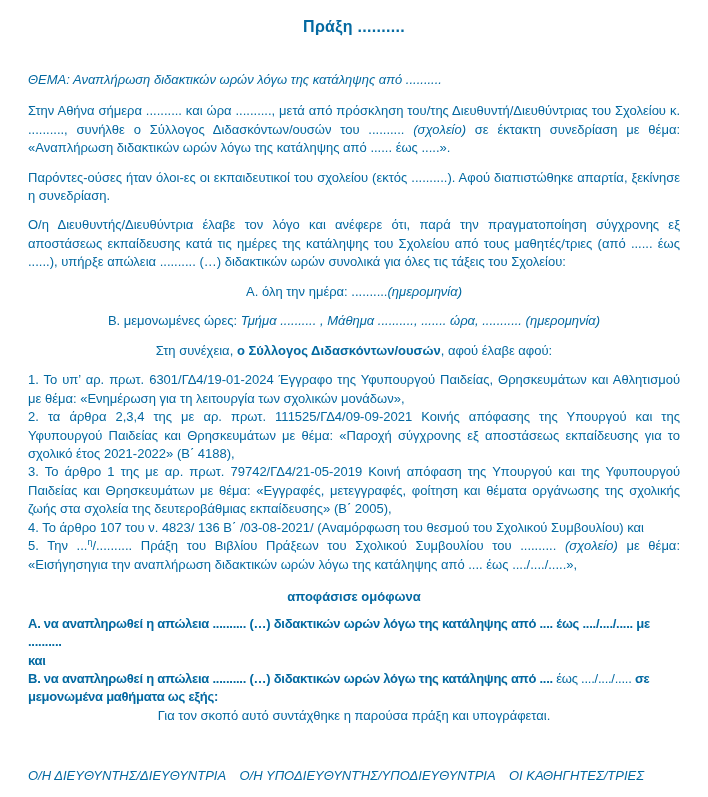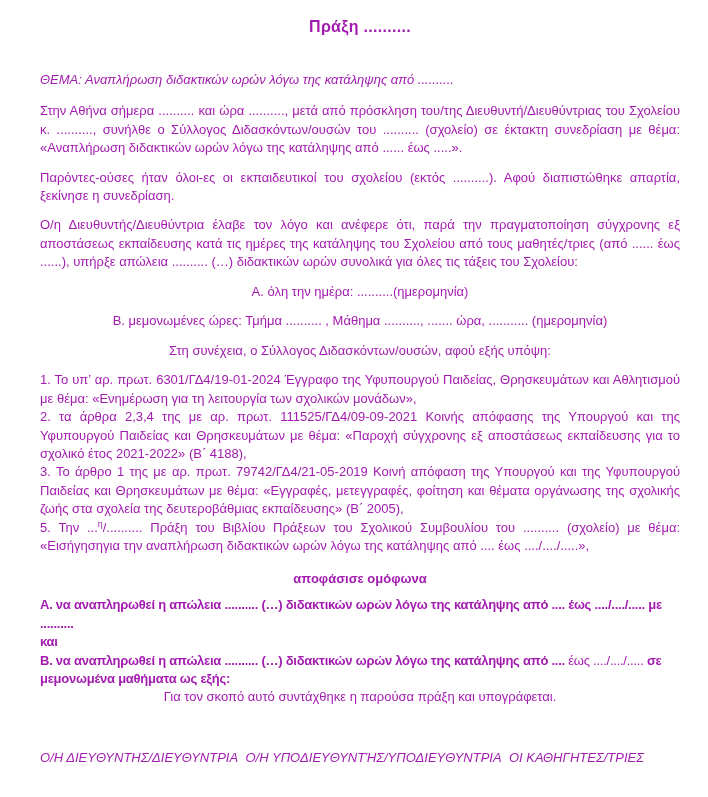--- a/index.html
+++ b/index.html
@@ -1,47 +1,47 @@
 <!DOCTYPE html>
 <html lang="el"><head>
 <meta charset="utf-8">
 <style>
   html, body { margin: 0; padding: 0; background: #ffffff; }
   .page {
     position: relative;
     width: 708px;
     height: 797px;
     box-sizing: border-box;
-    padding: 14px 28px 0 40px;
+    padding: 14px 28px 0 28px;
     background: #ffffff;
     font-family: "Liberation Sans", sans-serif;
     font-size: 13px;
     line-height: 1.42;
-    color: #a21caf;
+    color: #0369a1;
     overflow: hidden;
   }
   .title {
     text-align: center;
     font-weight: 700;
     font-size: 16px;
     margin: 2px 0 32px 0;
     letter-spacing: 0.3px;
   }
   .subject {
     font-weight: 400;
     font-style: italic;
     margin: 0 0 13px 0;
   }
   p.para {
     margin: 0 0 11px 0;
     text-align: justify;
   }
   p.nojust { text-align: center; }
-  .i  { }
-  .b  { font-weight: 400; }
+  .i  { font-style: italic; }
+  .b  { font-weight: 700; }
   .refs { margin: 0 0 4px 0; }
   .refs .ref-item { text-align: justify; }
   sup.ord { font-size: 0.68em; vertical-align: super; line-height: 0; }
   .decision-heading {
     text-align: center;
     font-weight: 700;
     margin: 14px 0 8px 0;
   }
   .dec-line {
     font-weight: 700;
@@ -77,26 +77,27 @@
   <p class="para"><span>Στην Αθήνα σήμερα .......... και ώρα .........., μετά από πρόσκληση του/της Διευθυντή/Διευθύντριας του Σχολείου κ. .........., συνήλθε ο Σύλλογος Διδασκόντων/ουσών του .......... </span><span class="i">(σχολείο)</span><span> σε έκτακτη συνεδρίαση με θέμα: «Αναπλήρωση διδακτικών ωρών λόγω της κατάληψης από ...... έως .....».</span></p>
 
   <p class="para">Παρόντες-ούσες ήταν όλοι-ες οι εκπαιδευτικοί του σχολείου (εκτός ..........). Αφού διαπιστώθηκε απαρτία, ξεκίνησε η συνεδρίαση.</p>
 
   <p class="para">Ο/η Διευθυντής/Διευθύντρια έλαβε τον λόγο και ανέφερε ότι, παρά την πραγματοποίηση σύγχρονης εξ αποστάσεως εκπαίδευσης κατά τις ημέρες της κατάληψης του Σχολείου από τους μαθητές/τριες (από ...... έως ......), υπήρξε απώλεια .......... (…) διδακτικών ωρών συνολικά για όλες τις τάξεις του Σχολείου:</p>
 
   <p class="para nojust"><span>Α. όλη την ημέρα: ..........</span><span class="i">(ημερομηνία)</span></p>
 
   <p class="para nojust"><span>Β. μεμονωμένες ώρες:  </span><span class="i">Τμήμα .......... , Μάθημα .........., ....... ώρα, ........... (ημερομηνία)</span></p>
 
-  <p class="para nojust"><span>Στη συνέχεια, </span><span class="b">ο Σύλλογος Διδασκόντων/ουσών</span><span>, αφού εξής υπόψη:</span></p>
+  <p class="para nojust"><span>Στη συνέχεια, </span><span class="b">ο Σύλλογος Διδασκόντων/ουσών</span><span>, αφού έλαβε αφού:</span></p>
 
   <div class="refs">
     <div class="ref-item">1. Το υπ’ αρ. πρωτ. 6301/ΓΔ4/19-01-2024 Έγγραφο της Υφυπουργού Παιδείας, Θρησκευμάτων και Αθλητισμού με θέμα:  «Ενημέρωση για τη λειτουργία των σχολικών μονάδων»,</div>
     <div class="ref-item">2. τα άρθρα 2,3,4 της με αρ. πρωτ. 111525/ΓΔ4/09-09-2021 Κοινής απόφασης της Υπουργού και της Υφυπουργού Παιδείας και Θρησκευμάτων με θέμα: «Παροχή σύγχρονης εξ αποστάσεως εκπαίδευσης για το σχολικό έτος 2021-2022» (Β΄ 4188),</div>
     <div class="ref-item">3. Το άρθρο 1 της με αρ. πρωτ. 79742/ΓΔ4/21-05-2019 Κοινή απόφαση της Υπουργού και της Υφυπουργού Παιδείας και Θρησκευμάτων με θέμα: «Εγγραφές, μετεγγραφές, φοίτηση και θέματα οργάνωσης της σχολικής ζωής στα σχολεία της δευτεροβάθμιας εκπαίδευσης» (Β΄ 2005),</div>
+    <div class="ref-item">4. Το άρθρο 107 του ν. 4823/ 136 Β΄ /03-08-2021/ (Αναμόρφωση του θεσμού του Σχολικού Συμβουλίου) και</div>
     <div class="ref-item"><span>5. Την ...</span><sup class="ord">η</sup><span>/..........  Πράξη του Βιβλίου Πράξεων του Σχολικού Συμβουλίου του ..........  </span><span class="i">(σχολείο)</span><span> με θέμα: «Εισήγησηγια την αναπλήρωση διδακτικών ωρών λόγω της κατάληψης από .... έως ..../..../.....»,</span></div>
   </div>
 
   <div class="decision-heading">αποφάσισε ομόφωνα</div>
 
   <div class="dec-line"><span>Α. να αναπληρωθεί η απώλεια .......... (…) διδακτικών ωρών λόγω της κατάληψης από .... έως ..../..../..... με ..........</span><br><span>και</span></div>
 
   <div class="dec-line"><span>Β. να αναπληρωθεί η απώλεια .......... (…) διδακτικών ωρών λόγω της κατάληψης από .... </span><span class="reg">έως ..../..../..... </span><span>σε μεμονωμένα μαθήματα ως εξής:</span></div>
 
 

